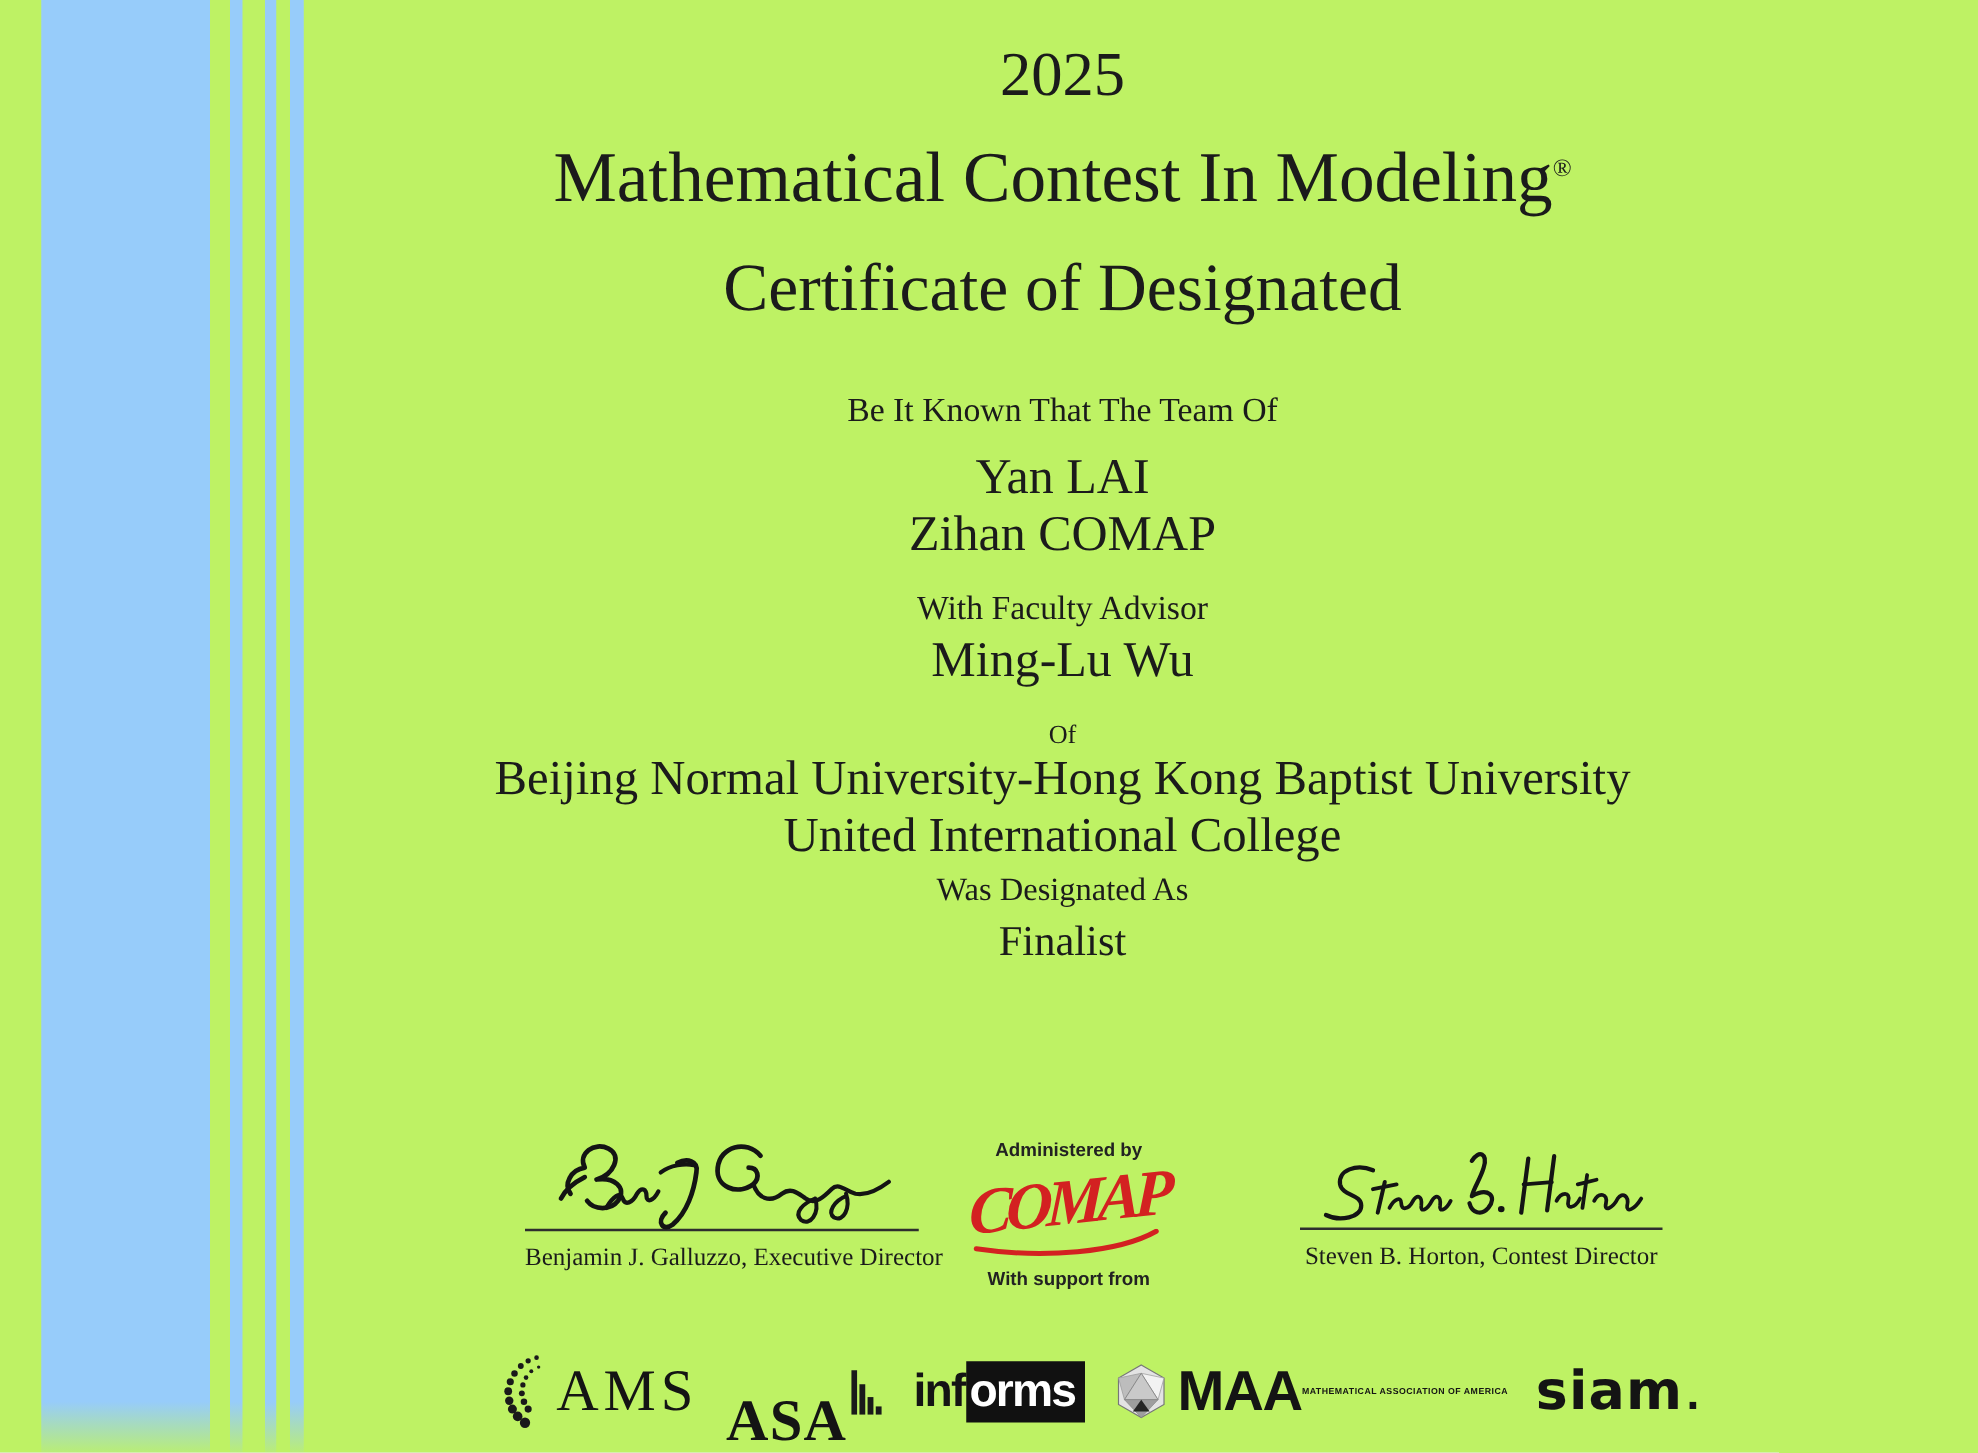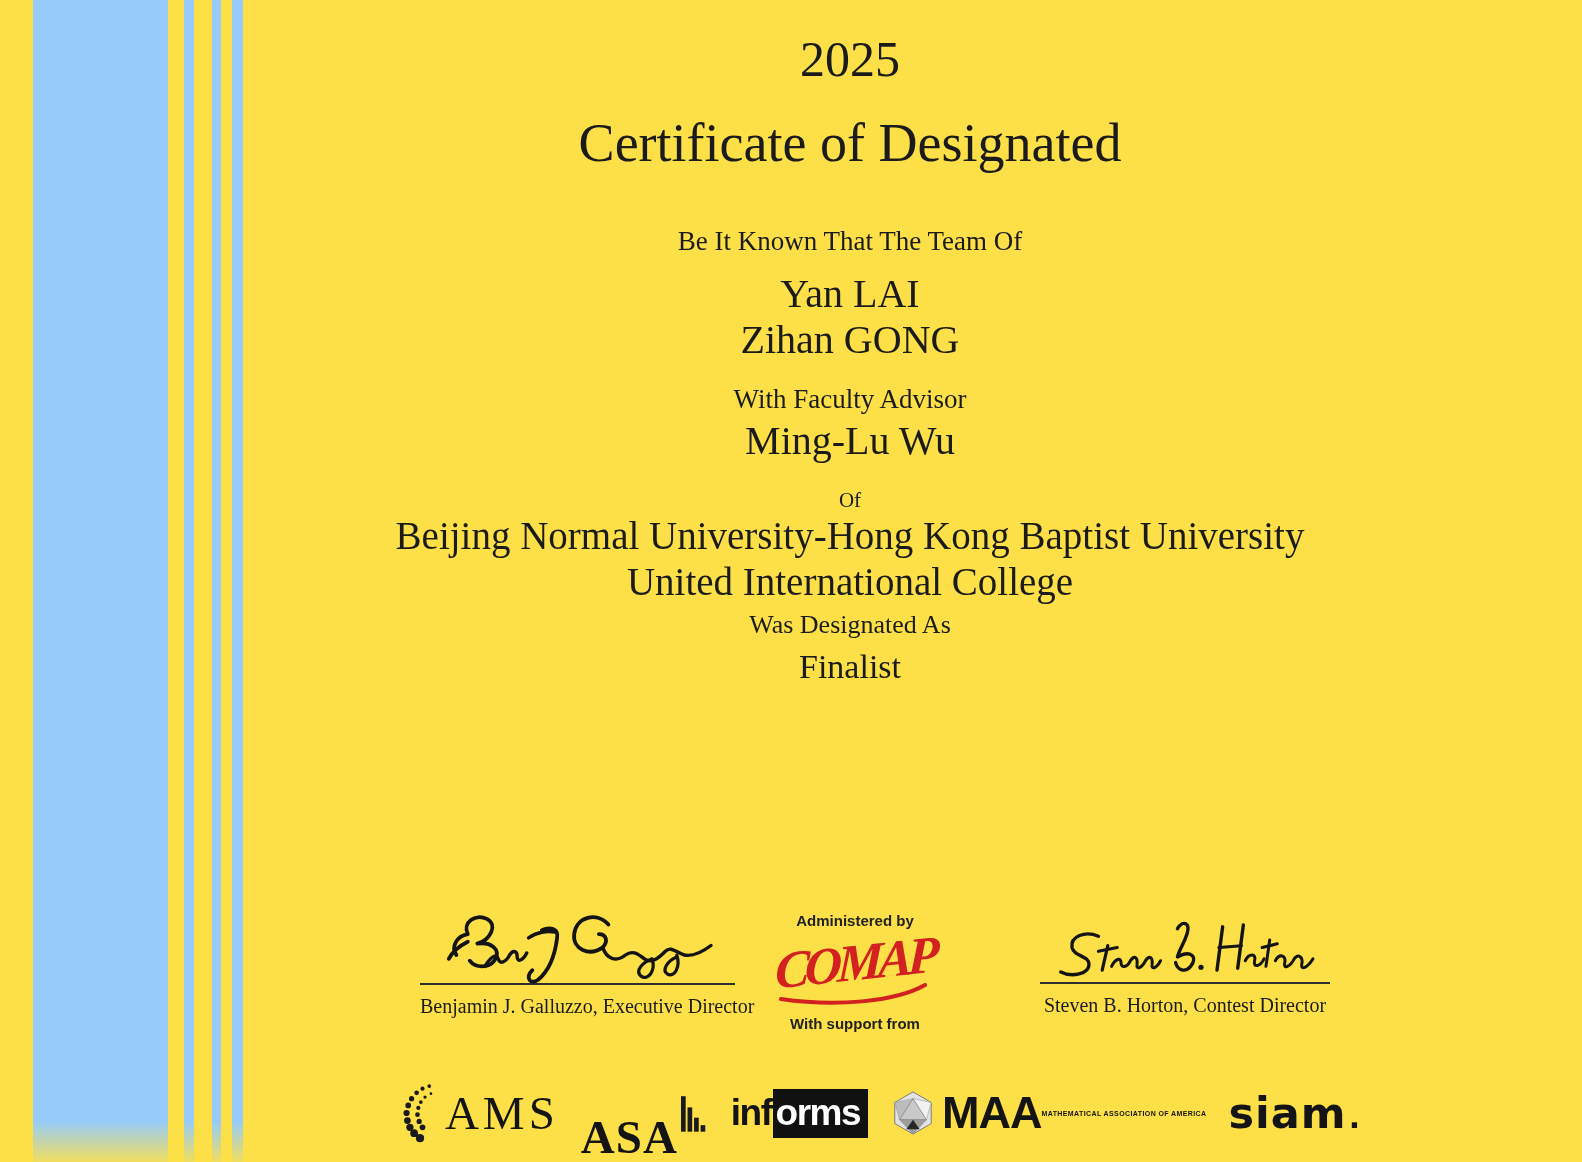--- a/index.html
+++ b/index.html
@@ -1,20 +1,20 @@
 <!DOCTYPE html>
 <html><head>
 <meta charset="utf-8">
 <style>
   * { margin:0; padding:0; box-sizing:border-box; }
   html,body { background:#e9e9e9; }
   .page {
     position:relative;
     width:1582px; height:1162px;
-    background:#fde047;
+    background:#bef264;
     overflow:hidden;
     font-family:"Liberation Serif", serif;
     color:#1b1b1b;
     margin:0 auto;
   }
   
   .stripe {
     position:absolute; top:0; bottom:0;
     background:linear-gradient(to bottom, #97ccfa 0%, #97ccfa 96.5%, rgba(151,204,250,0.12) 100%);
   }
@@ -92,25 +92,26 @@
 
 <div class="page">
 
   <div class="stripe band"></div>
   <div class="stripe s1"></div>
   <div class="stripe s2"></div>
   <div class="stripe s3"></div>
 
   <div class="content">
     <div class="year">2025</div>
+    <h1 class="title"><span>Mathematical Contest In Modeling</span><sup>®</sup></h1>
     <div class="subtitle">Certificate of Designated</div>
 
     <div class="team-intro">Be It Known That The Team Of</div>
     <div class="member first">Yan LAI</div>
-    <div class="member">Zihan GONG</div>
+    <div class="member">Zihan COMAP</div>
 
     <div class="advisor-label">With Faculty Advisor</div>
     <div class="advisor-name">Ming-Lu Wu</div>
 
     <div class="of-label">Of</div>
     <div class="institution">Beijing Normal University-Hong Kong Baptist University</div>
     <div class="institution">United International College</div>
 
     <div class="designated">Was Designated As</div>
     <div class="designation">Finalist</div>

